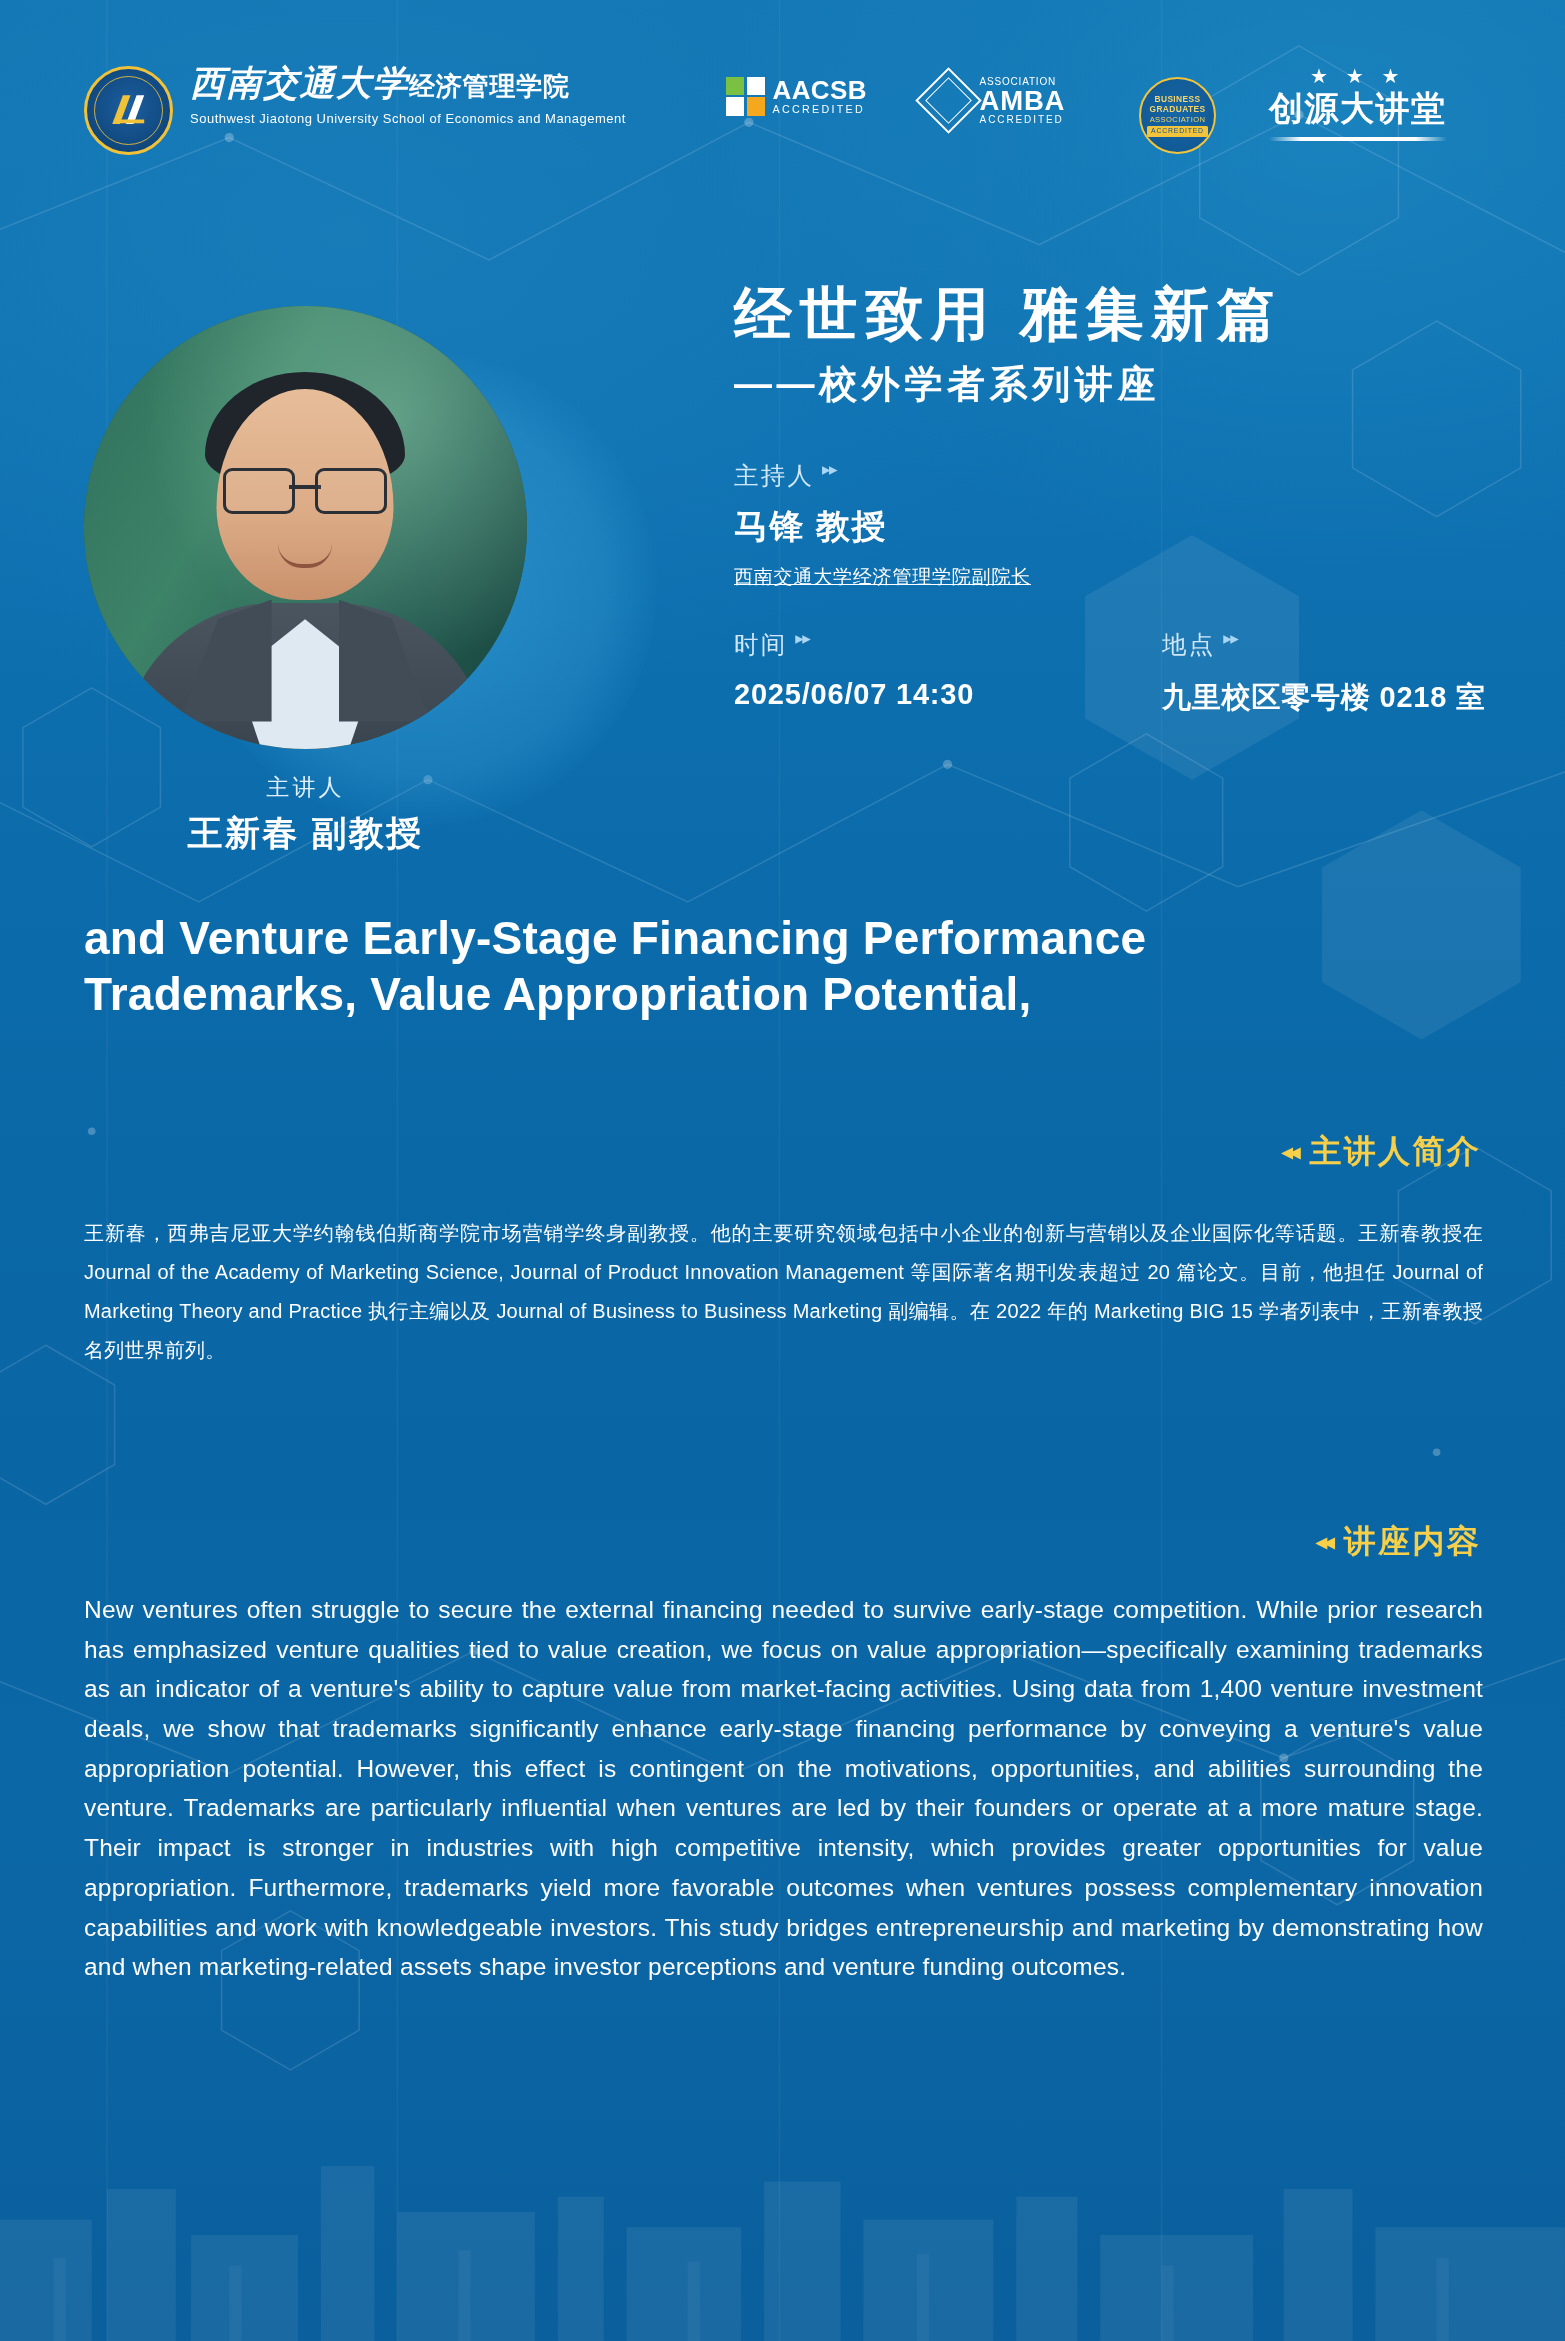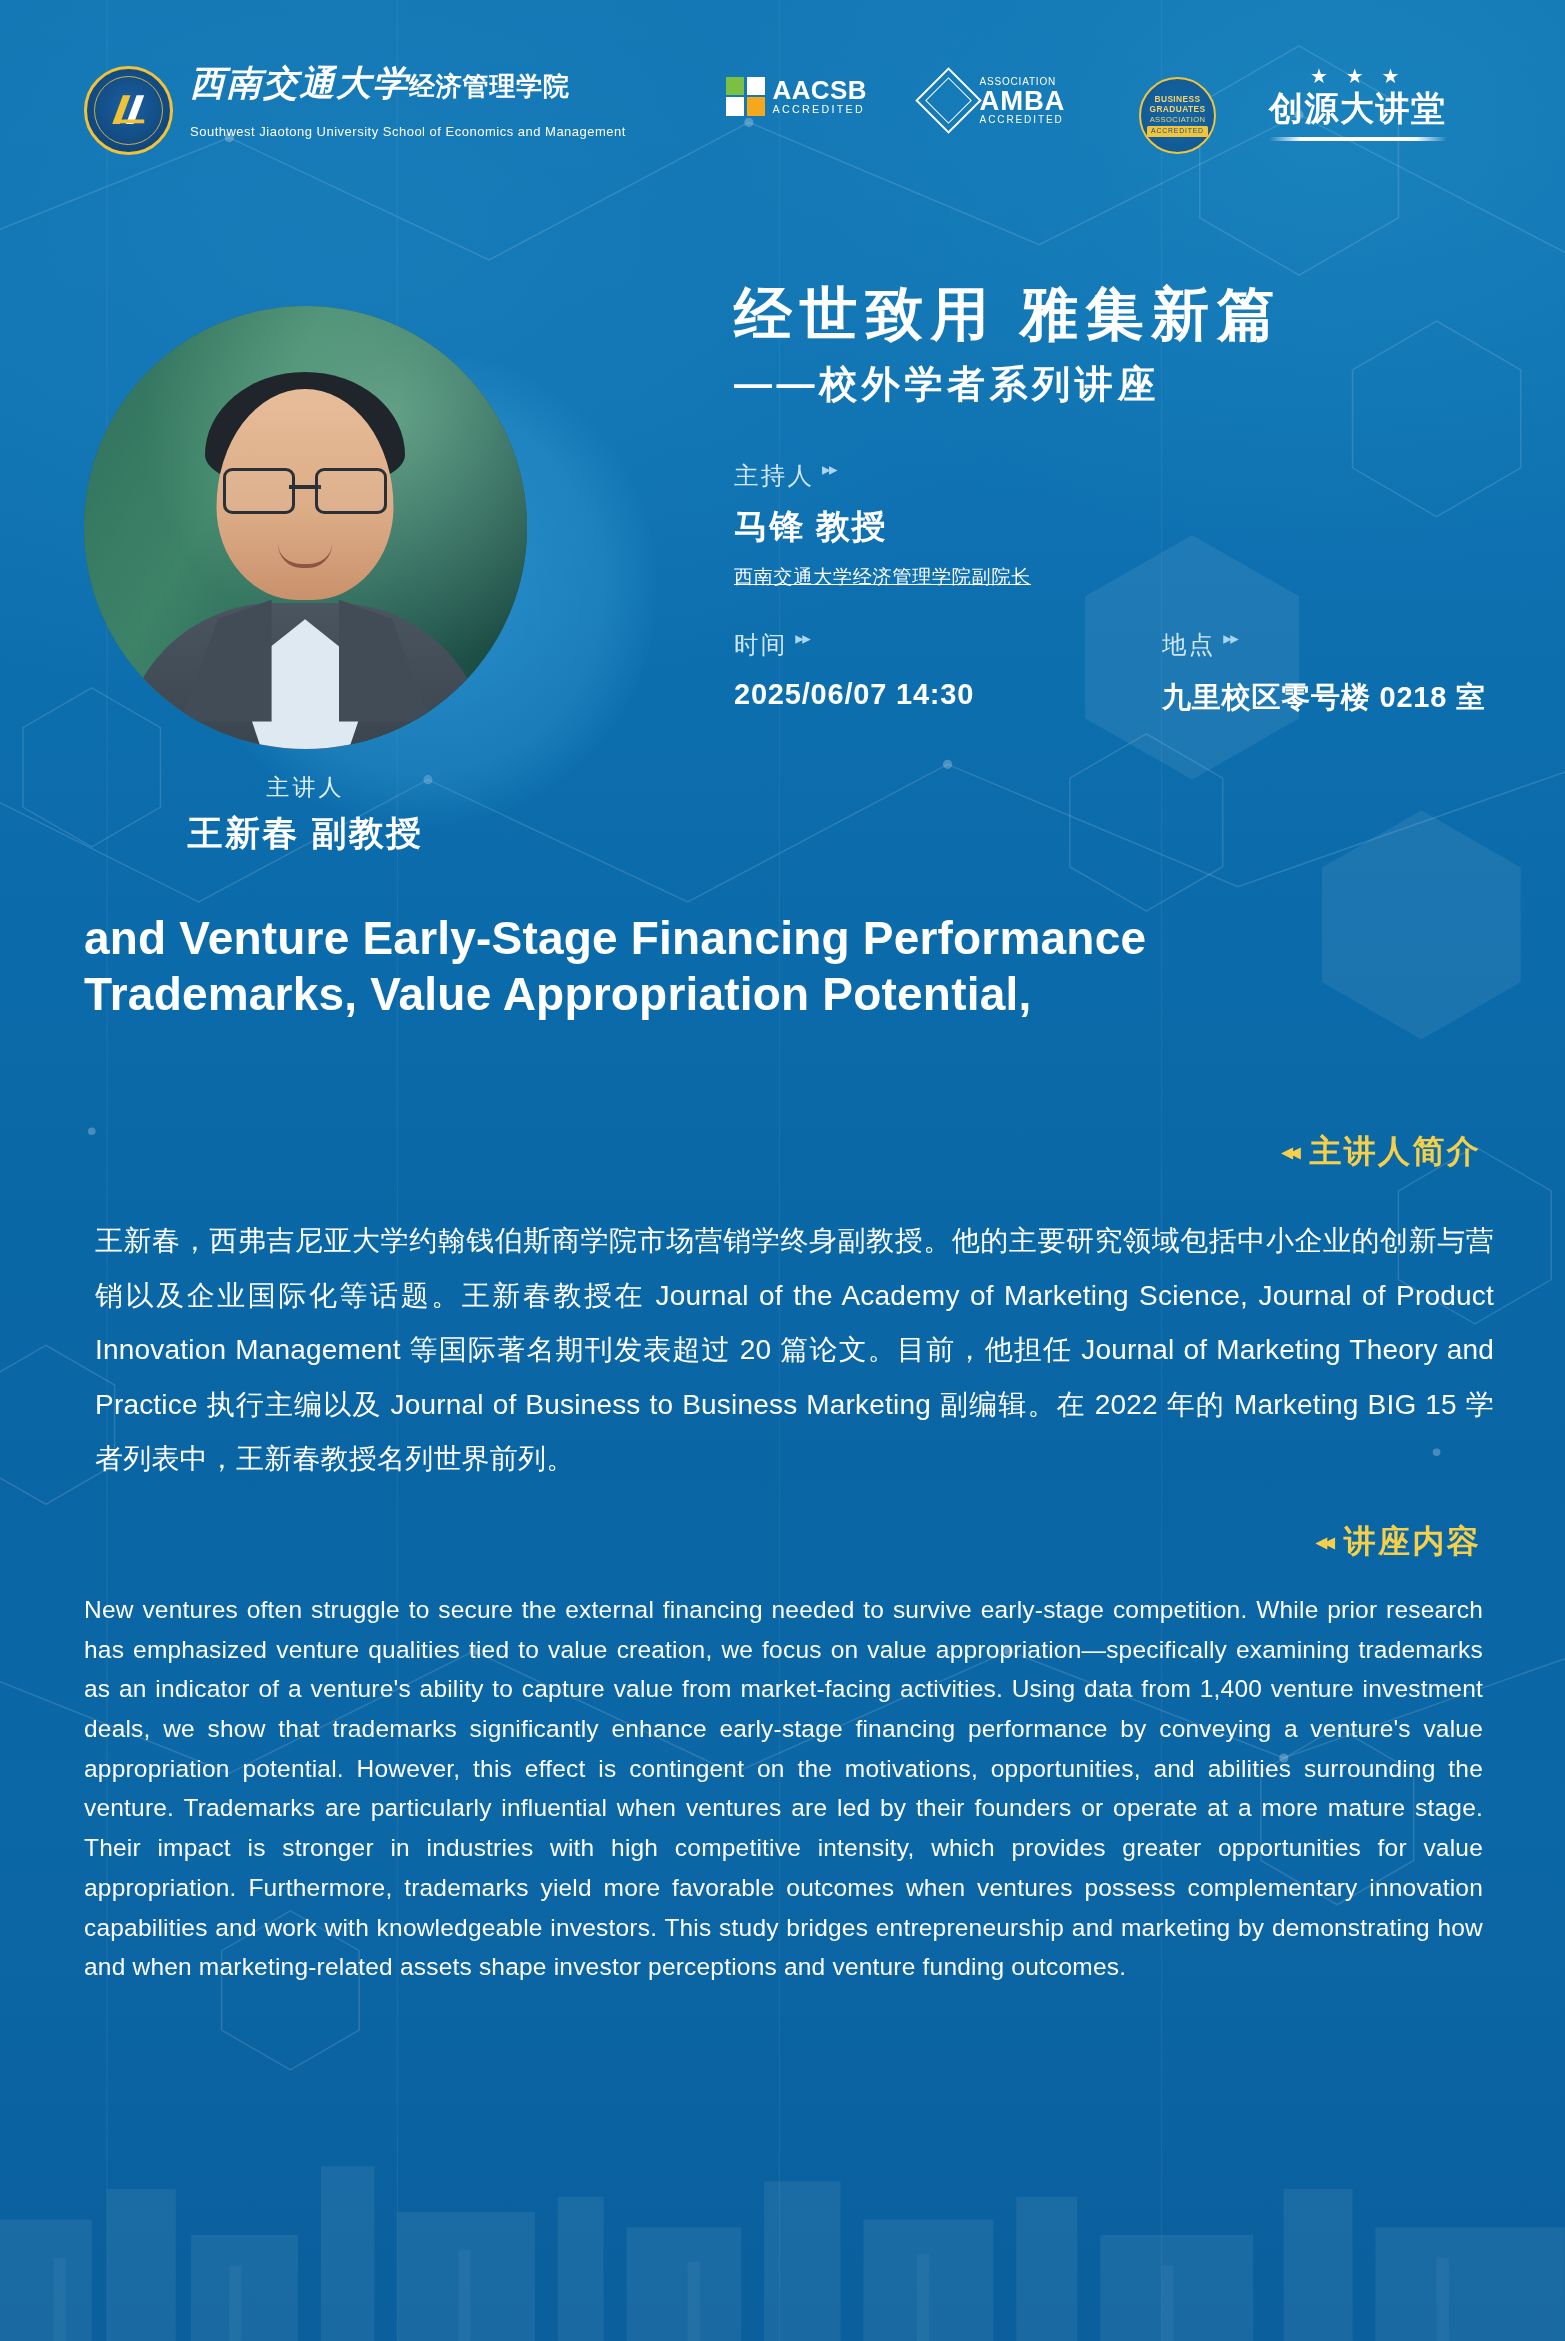--- a/index.html
+++ b/index.html
@@ -83,21 +83,21 @@
   .logo-text-zh .sub {
     font-style: normal;
     font-family: "Liberation Sans", sans-serif;
     font-size: 26px;
     letter-spacing: 0.8px;
   }
   .logo-text-en {
     color: #ffffff;
     font-size: 13px;
     letter-spacing: 0.5px;
-    margin-top: 21px;
+    margin-top: 8px;
     font-weight: normal;
   }
 
   .accred {
     position: absolute;
     top: 10.7px;
     display: flex;
     align-items: center;
   }
   .aacsb { left: 726px; align-items: center; }
@@ -322,25 +322,25 @@
     align-items: center;
     gap: 12.2px;
   }
   .sec-head .tri { color:#f6d04a; font-size: 21.4px; letter-spacing: -3.1px; }
   .sec-bio { top: 1130px; }
   .sec-content { top: 1520px; }
 
   
   .bio {
     position: absolute;
-    left: 95px;
+    left: 84px;
     top: 1214px;
     width: 1399px;
     color: #ffffff;
-    font-size: 28px;
+    font-size: 20px;
     line-height: 1.95;
     text-align: justify;
     letter-spacing: 0.2px;
   }
   .abstract {
     position: absolute;
     left: 84px;
     top: 1590px;
     width: 1399px;
     color: #ffffff;

